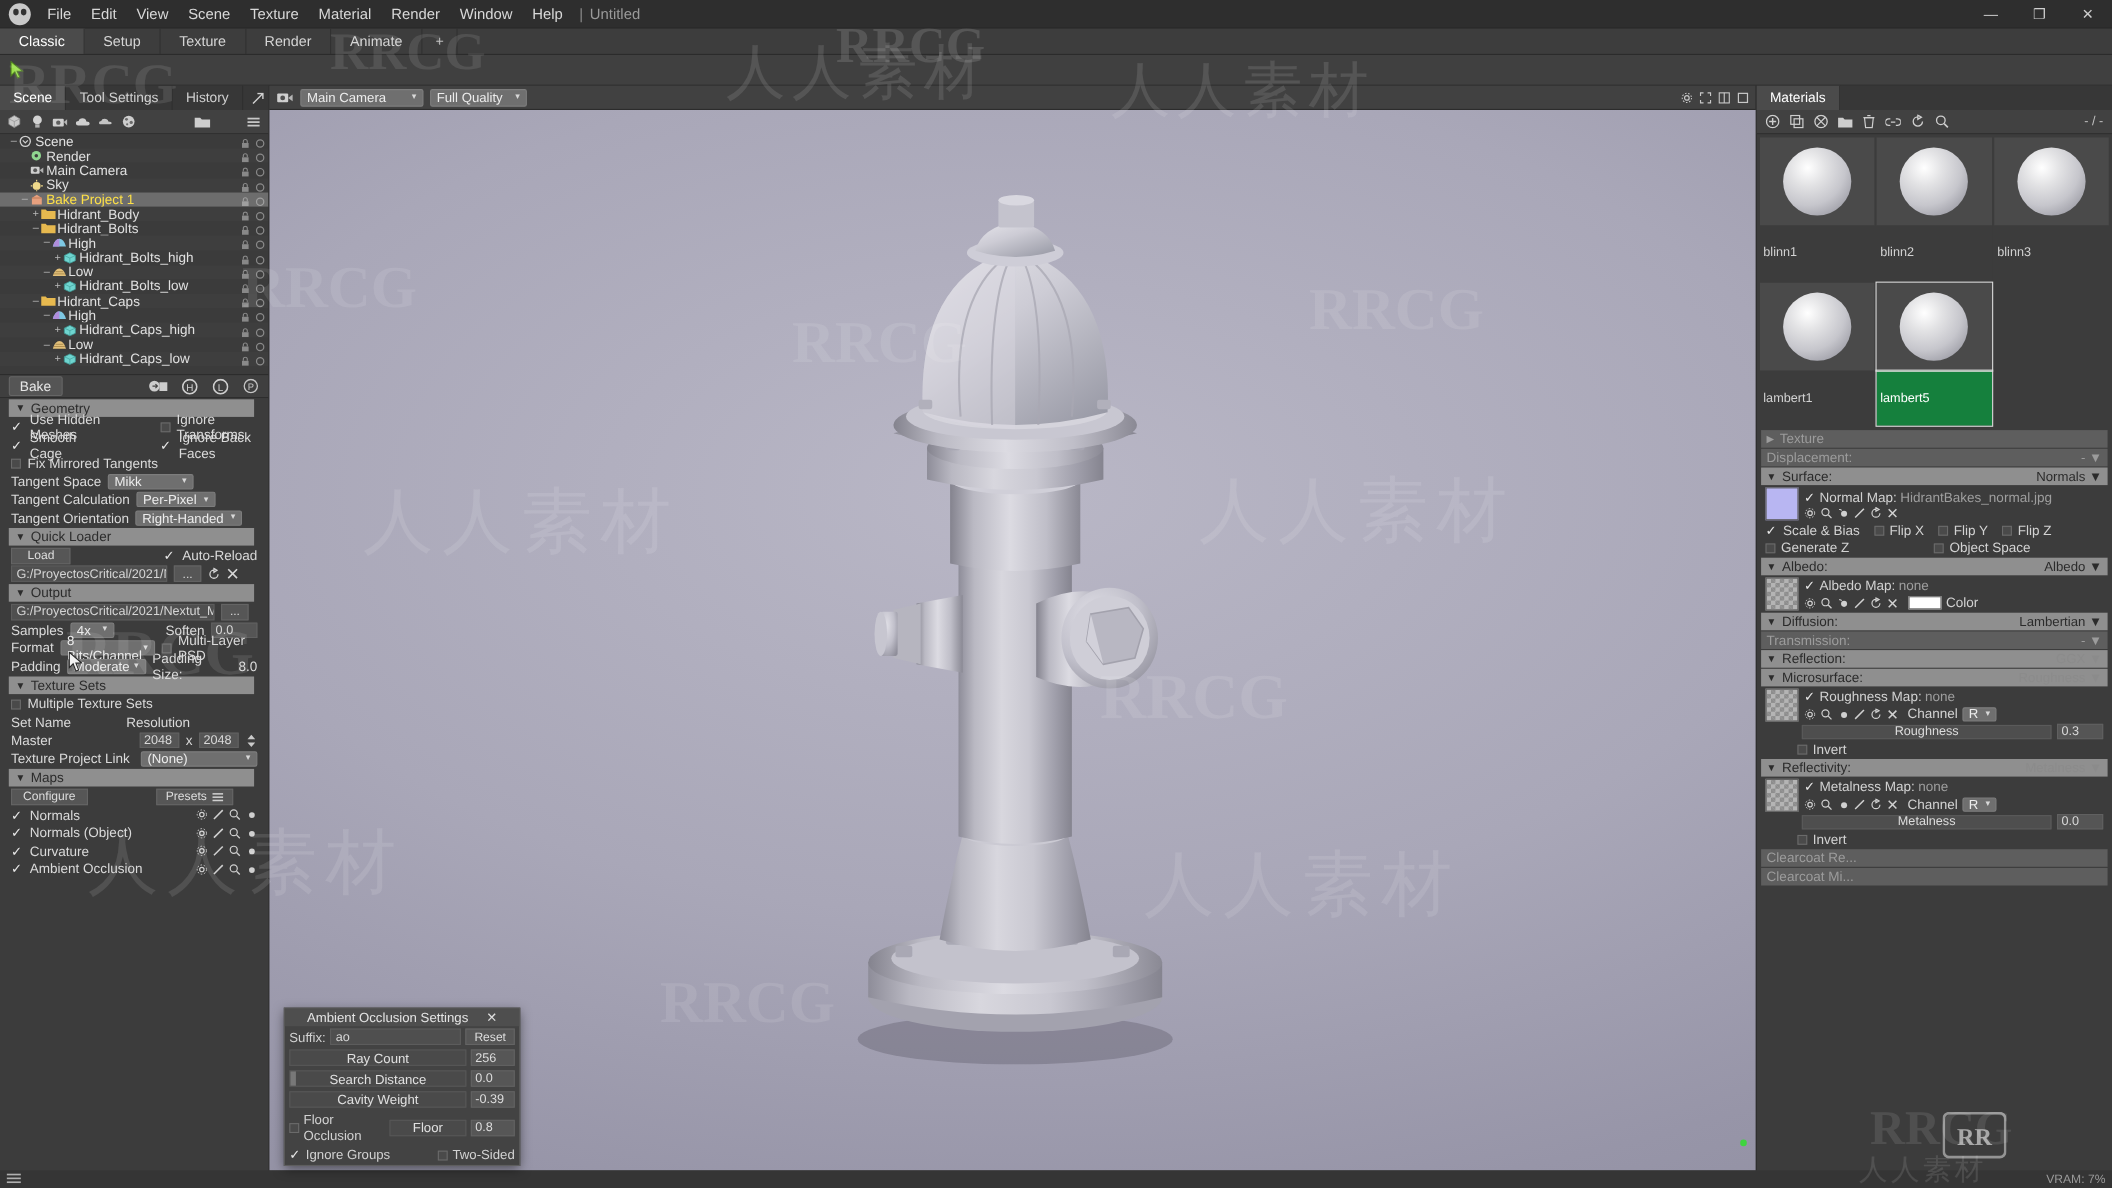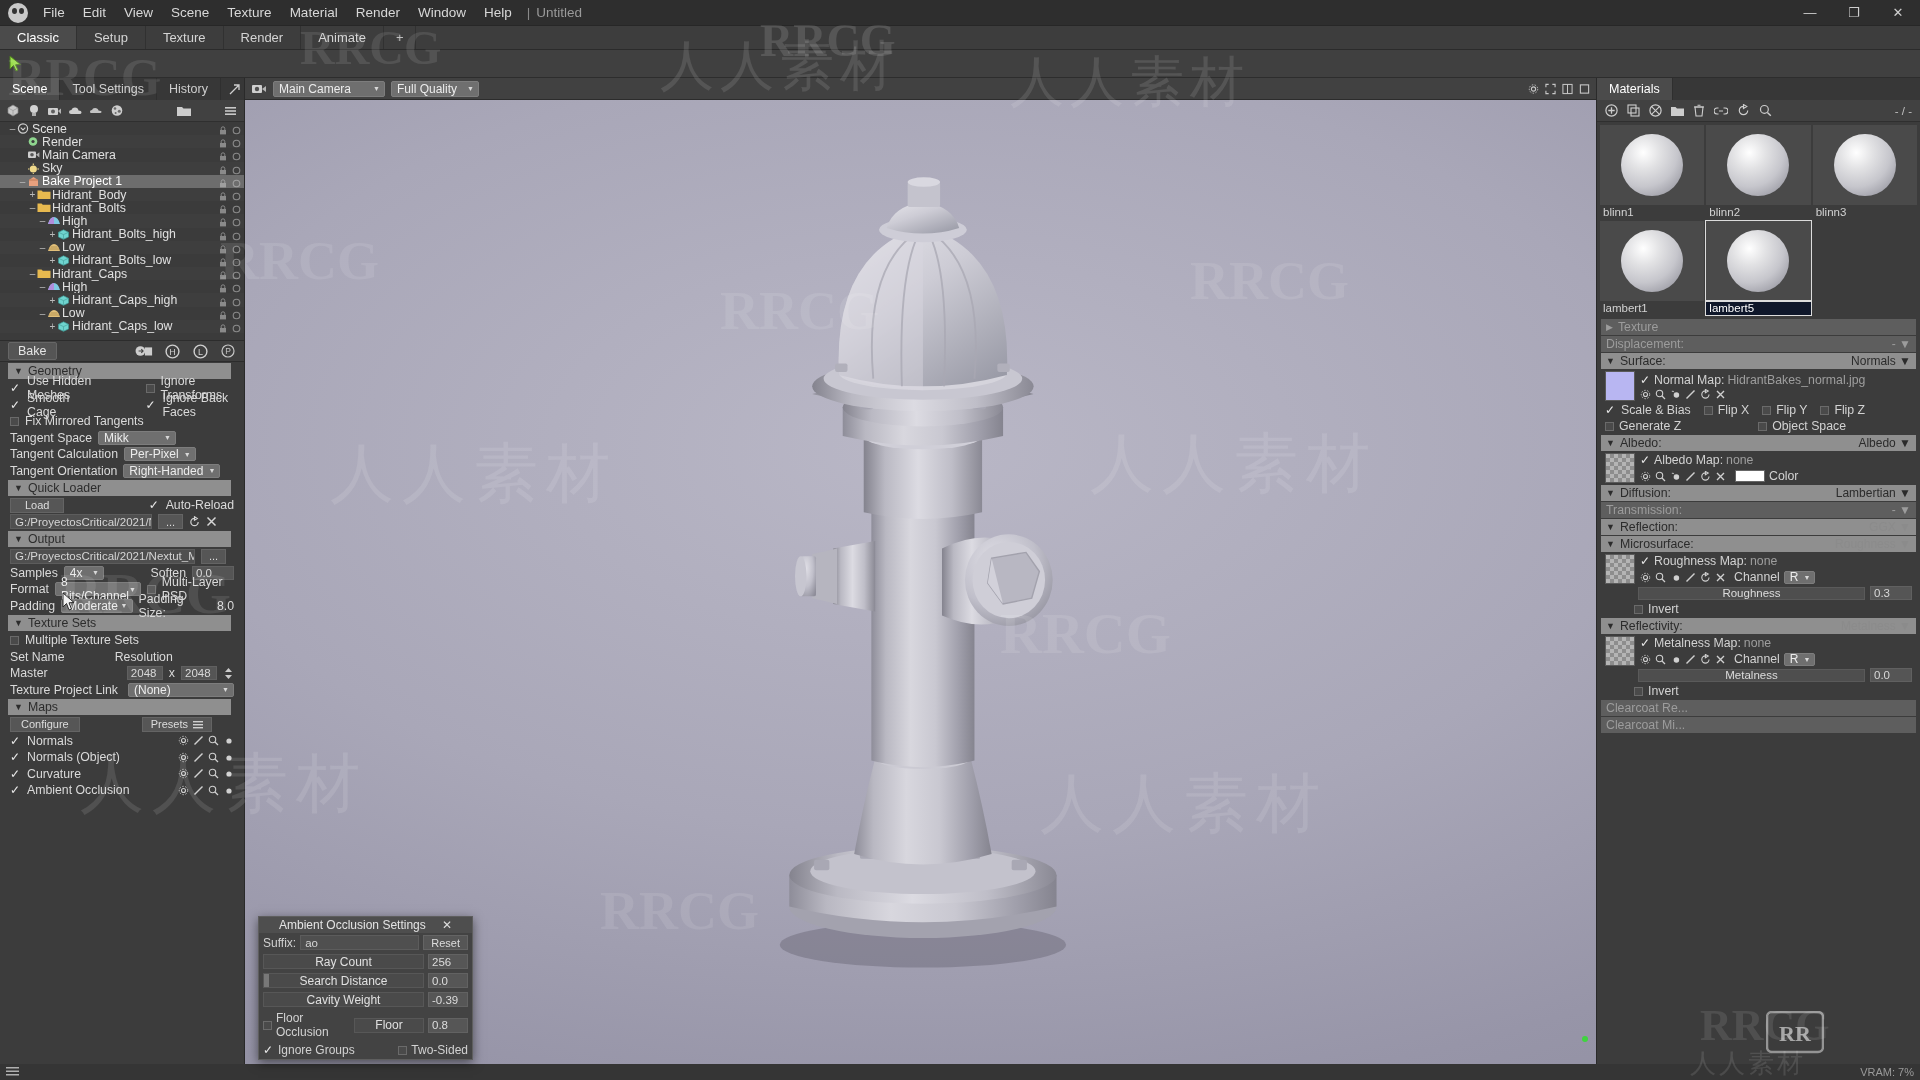--- a/index.html
+++ b/index.html
@@ -48,21 +48,21 @@
   .iconrow { height:22px; background:#414141; display:flex; align-items:center; gap:2px; padding:0 4px; flex:none; border-bottom:1px solid #2f2f2f;}
   .tbicon { width:20px;height:18px; display:flex;align-items:center;justify-content:center; }
 
   .tree { flex:none; height:218px; overflow:hidden; background:#3b3b3b; position:relative;}
   .trow { height:13.2px; display:flex; align-items:center; font-size:12.3px; white-space:nowrap; position:relative; padding-left:4px;}
   .trow:nth-child(even){ background:#3e3e3e; }
   .trow.sel { background:#6d6d6d; }
   .trow .exp { width:9px; text-align:center; color:#b9b9b9; font-size:10px; flex:none;}
   .ti { width:13px;height:11px; flex:none; margin-right:2px; display:inline-block;}
   .tlabel { color:#e0e0e0; }
-  .trow.sel .tlabel { color:#ffffff; }
+  .trow.sel .tlabel { color:#fde047; }
   .lockcol { position:absolute; right:4px; display:flex; gap:5px; align-items:center;}
   .lockcol span { width:8px;height:9px; display:block; opacity:.55;}
 
   
   .bakebar { height:22px; background:#3f3f3f; display:flex; align-items:center; gap:12px; padding:0 8px; flex:none; border-top:1px solid #2c2c2c; border-bottom:1px solid #2c2c2c;}
   .btn { background:#555; border:1px solid #666; color:#e6e6e6; font-size:12.5px; padding:1px 9px; border-radius:2px; }
   .bk-ic { width:18px;height:16px; display:flex;align-items:center;justify-content:center;}
 
   .scrollbody { flex:1; overflow:hidden; background:#3c3c3c; position:relative;}
   .sechdr { height:16px; background:#8f8f8f; color:#2c2c2c; font-size:12.3px; display:flex; align-items:center; padding-left:6px; margin:1px 13px 1px 8px; }
@@ -91,22 +91,22 @@
   .greendot { position:absolute; right:8px; bottom:22px; width:6px;height:6px;border-radius:50%; background:#3fd43f;}
 
   
   .right { width:324px; background:#3c3c3c; display:flex;flex-direction:column; flex:none; border-left:1px solid #2a2a2a;justify-content:flex-end;}
   .matgrid { display:grid; grid-template-columns:repeat(3,1fr); gap:2px; padding:3px; flex:none;}
   .matcell { position:relative; }
   .matsphere { width:100%; height:80px; background:#4a4a4a; display:flex;align-items:center;justify-content:center;}
   .sph { width:62px;height:62px;border-radius:50%;
       background:radial-gradient(circle at 36% 30%, #ffffff 0%, #e2e2e4 28%, #c6c6cc 58%, #9b9ba4 85%, #83838d 100%);}
   .matcell.selected .matsphere { outline:1px solid #dcdcdc; }
-  .matname { font-size:11.5px; color:#d2d2d2; padding:1px 3px; background:#3c3c3c; white-space:nowrap; overflow:hidden;}
-  .matcell.selected .matname { background:#0f172a; color:#fff; outline:1px solid #dcdcdc;}
+  .matname { font-size:11.5px; color:#d2d2d2; padding:19px 3px; background:#3c3c3c; white-space:nowrap; overflow:hidden;}
+  .matcell.selected .matname { background:#15803d; color:#fff; outline:1px solid #dcdcdc;}
   .rsec { height:16px; background:#8f8f8f; color:#2b2b2b; font-size:12.3px; display:flex;align-items:center; padding:0 5px; margin:1px 4px;}
   .rsec.dim { background:#5e5e5e; color:#9c9c9c;}
   .rsec .r { margin-left:auto; font-size:12px;}
   .rrow { display:flex; align-items:center; gap:5px; font-size:12.3px; padding:1px 8px; min-height:16px;}
   .swatch { width:30px;height:30px; border:1px solid #5a5a5a;}
   .checker { background-image:linear-gradient(45deg,#8d8d8d 25%,transparent 25%,transparent 75%,#8d8d8d 75%),linear-gradient(45deg,#8d8d8d 25%,transparent 25%,transparent 75%,#8d8d8d 75%); background-size:8px 8px; background-position:0 0,4px 4px; background-color:#b4b4b4;}
   .slider { flex:1; height:13px; background:#4e4e4e; border:1px solid #5a5a5a; position:relative;}
   .slider .fill { position:absolute; left:0; top:0; bottom:0; background:#6a6a6a;}
   .slider .lab { position:absolute; inset:0; display:flex;align-items:center;justify-content:center; font-size:11.5px; color:#dcdcdc;}
   .vram { position:absolute; right:6px; bottom:2px; font-size:11px; color:#9a9a9a;}

